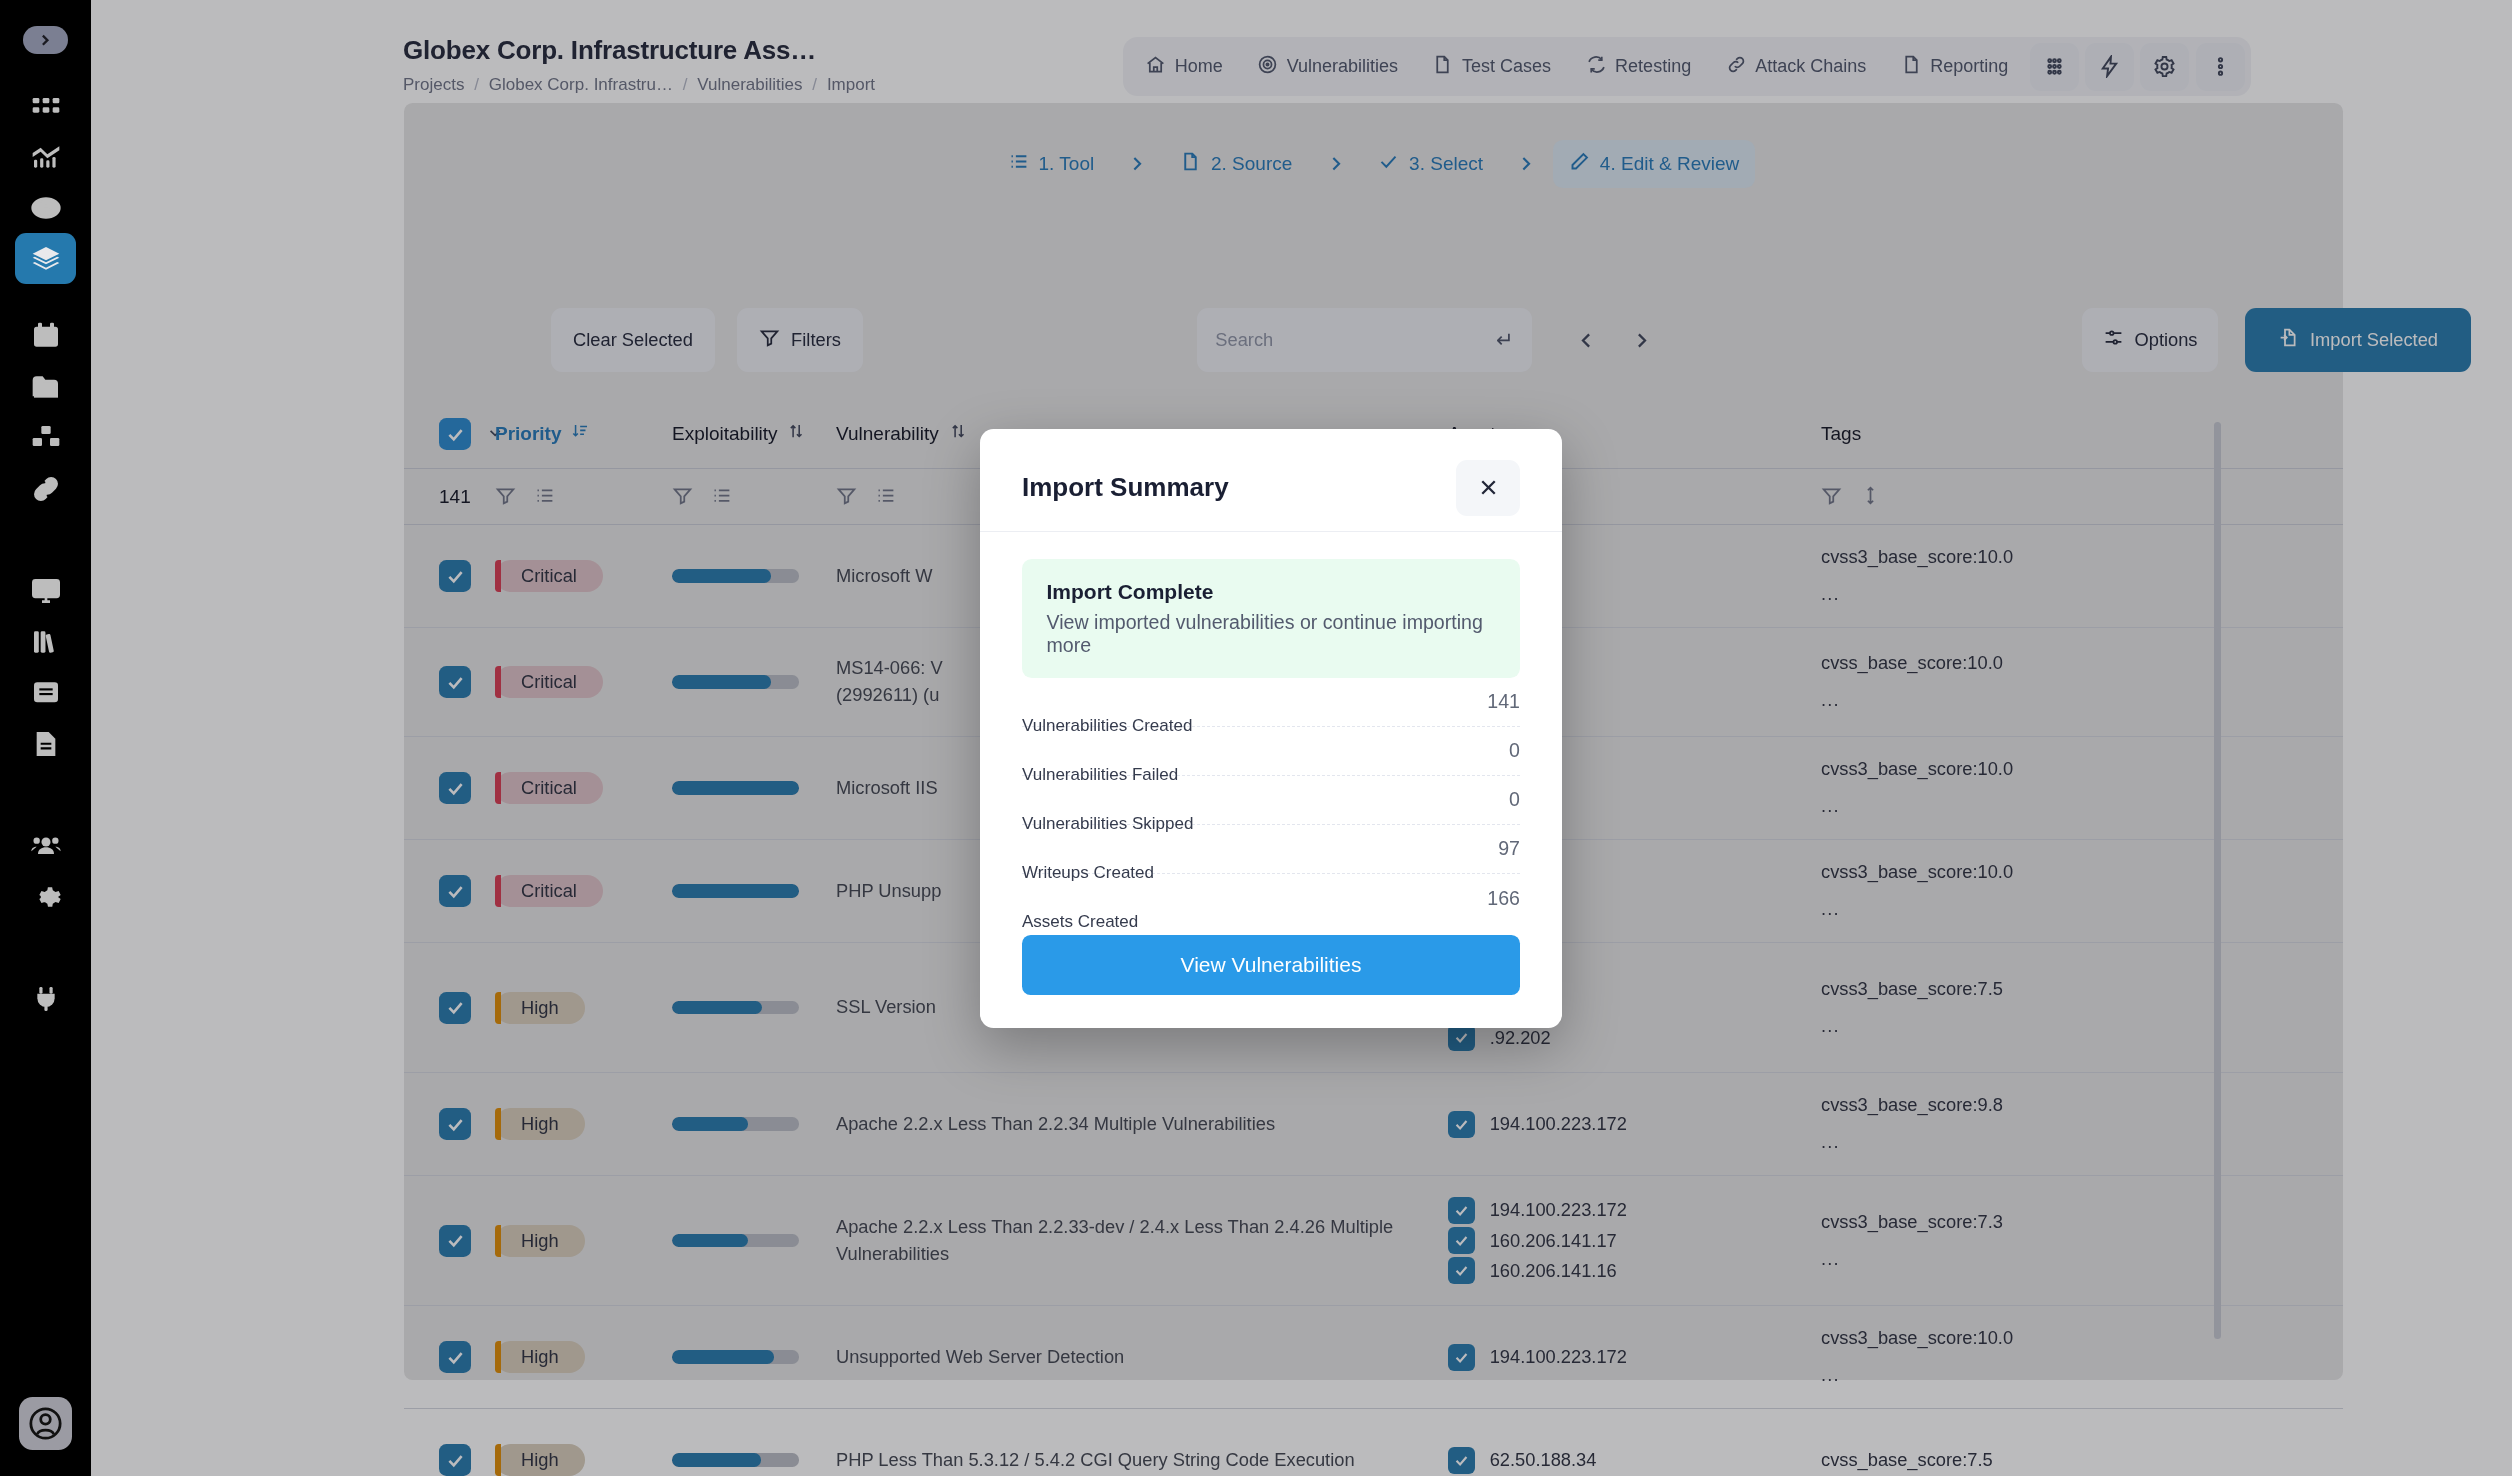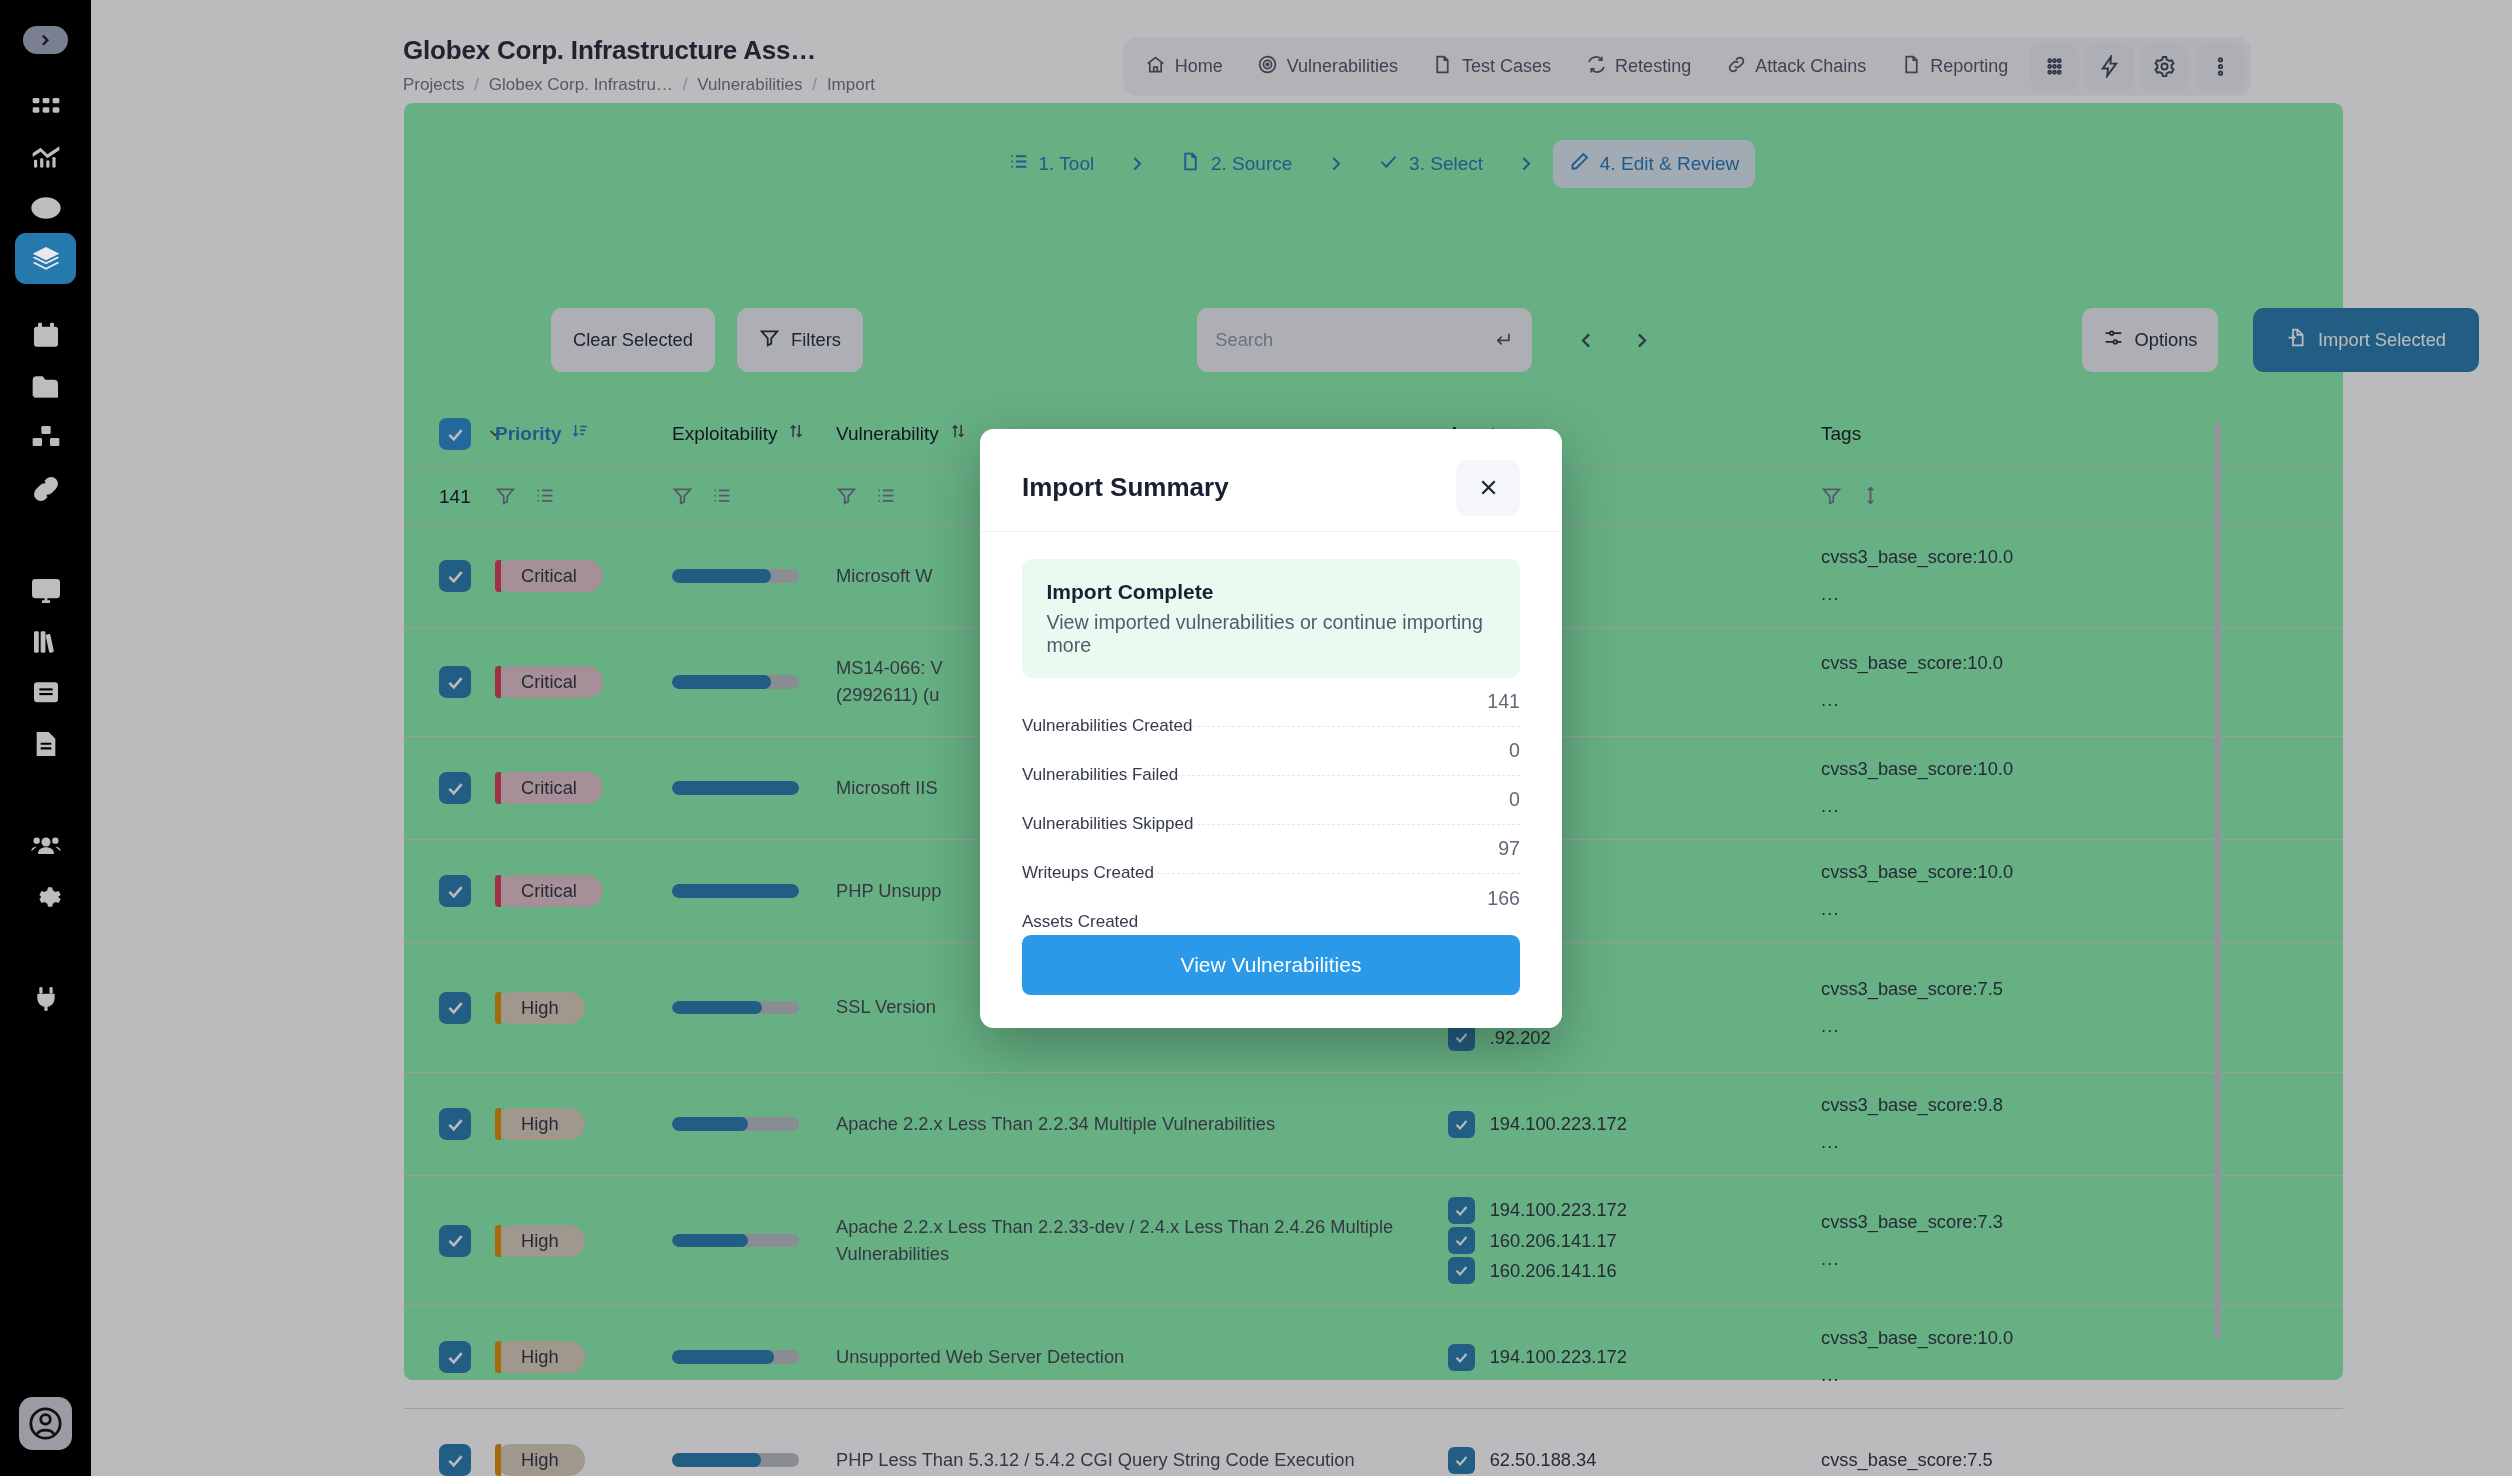--- a/index.html
+++ b/index.html
@@ -74,21 +74,21 @@
   .nav-item svg { width:21px; height:21px; stroke:#4d5469; fill:none; stroke-width:2; }
   .nav-icon-btn {
     width:49px; height:48px; border-radius:11px; background:#eceef4;
     display:flex; align-items:center; justify-content:center; cursor:pointer; margin-left:3.7px;
   }
   .nav-icon-btn svg { width:23px; height:23px; stroke:#3c4257; fill:none; stroke-width:2; }
 
   
   #card {
     position:absolute; left:313px; top:103px; width:1939px; height:1277px;
-    background:#86efac; border-radius:8.6px;
+    background:#e5e5e5; border-radius:8.6px;
   }
 
   
   #steps { position:absolute; left:0; top:27px; width:1939px; height:67px;
     display:flex; align-items:center; justify-content:center; gap:0; }
   .step { height:48px; padding:0 16px; border-radius:9.8px; display:flex; align-items:center;
     gap:9.8px; color:#2277b8; font-size:19px; cursor:pointer; white-space:nowrap;}
   .step.current { background:#dce8f2; }
   .step svg { width:21px;height:21px; stroke:#2277b8; fill:none; stroke-width:2.2; }
   .step-sep { width:54px; display:flex; align-items:center; justify-content:center; }
@@ -120,21 +120,21 @@
     align-items:center; justify-content:center; cursor:pointer;
   }
   .arrow-btn svg { width:21px;height:21px;stroke:#3c4257;fill:none;stroke-width:2.6; }
   #arrow-prev { left:1139px; }
   #arrow-next { left:1194px; }
   #btn-options { right:141px; top:0; width:136px; left:auto; }
   #btn-import {
     position:absolute; left:1825px; top:0; width:226px; height:64px;
     background:#2579ad; color:#fff; border-radius:11px;
     display:flex; align-items:center; justify-content:center; gap:11px;
-    font-size:18.3px; cursor:pointer;margin-left:8px;
+    font-size:18.3px; cursor:pointer;
   }
   #btn-import svg { width:21px;height:21px;stroke:#fff;fill:none;stroke-width:2; }
 
   
   #table { position:absolute; left:0; top:297px; width:1939px; height:1082px; overflow:hidden; }
   .thead { height:68px; display:flex; align-items:center; border-bottom:none; }
   .filterrow { height:57px; display:flex; align-items:center; border-top:1.8px solid #c9ccd6; border-bottom:1.8px solid #c9ccd6; }
   .col-chk { width:91px; display:flex; align-items:center; padding-left:35px; gap:14.7px; }
   .col-pri { width:177px;text-align:right; }
   .col-exp { width:164px; }

